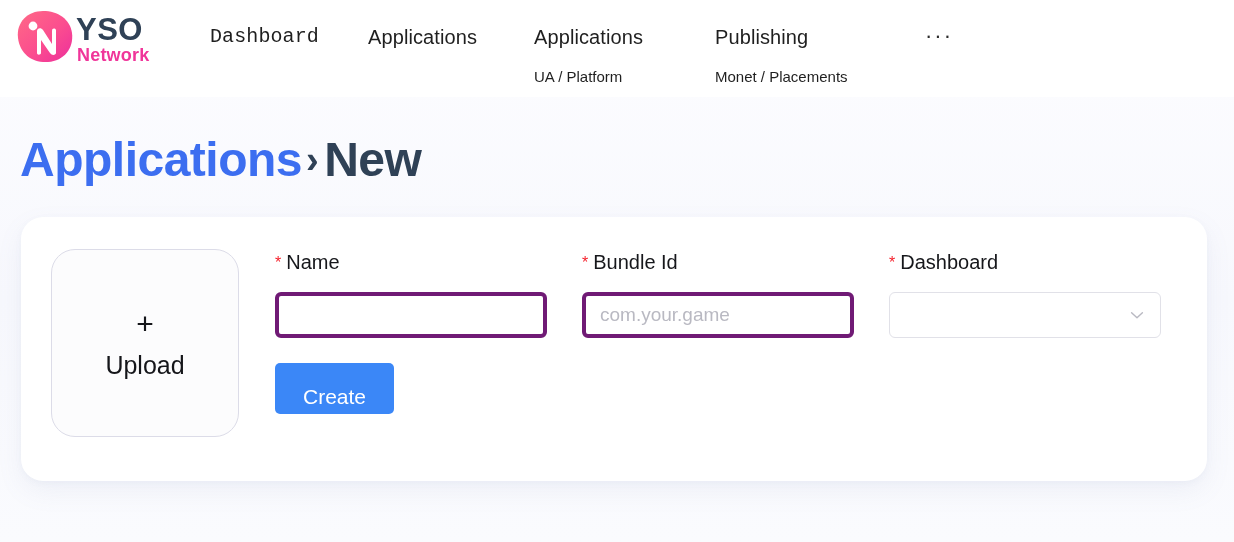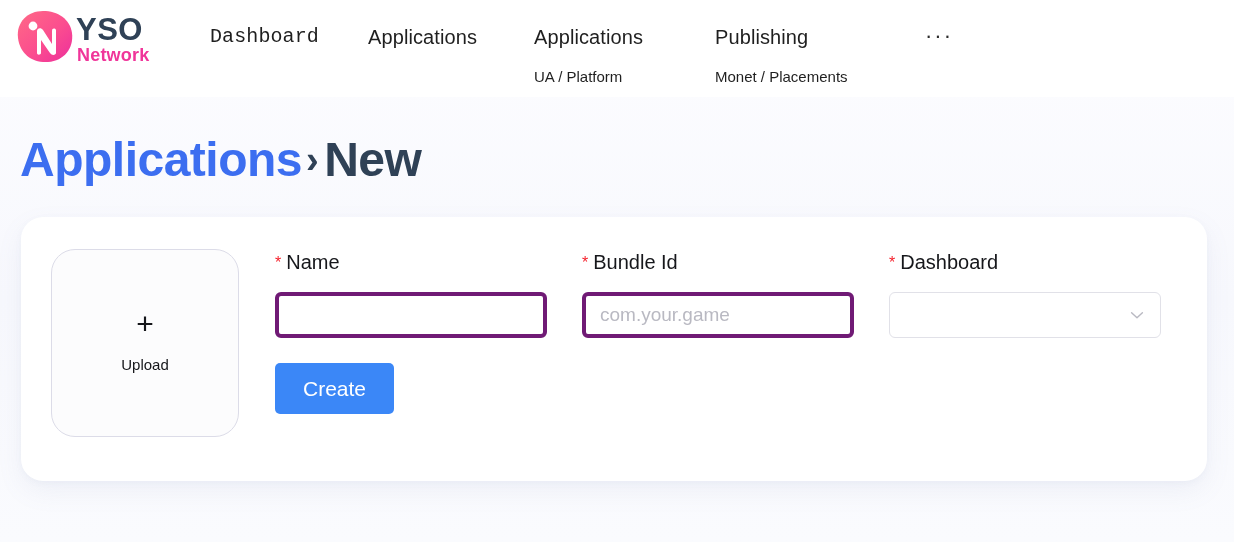--- a/index.html
+++ b/index.html
@@ -140,21 +140,21 @@
   }
   .upload-plus {
     font-size: 30px;
     line-height: 30px;
     color: #15161a;
     font-weight: 300;
     margin-bottom: 14px;
     user-select: none;
   }
   .upload-label {
-    font-size: 15px;
+    font-size: 25px;
     line-height: 24px;
     color: #15161a;
   }
 
   
   .form {
     position: absolute;
     left: 254px;
     top: 32px;
     right: 26px;
@@ -239,21 +239,21 @@
     width: 119px;
     height: 51px;
     background: #3b87f7;
     border: none;
     border-radius: 5px;
     color: #ffffff;
     font-family: "Liberation Sans", sans-serif;
     font-size: 21px;
     cursor: pointer;
     line-height: 51px;
-    padding: 0;
+    padding: 8px;
     text-align: center;
   }
 </style>
 </head>
 <body>
 
 <div class="page-bg"></div>
 
 <div class="header">
 

